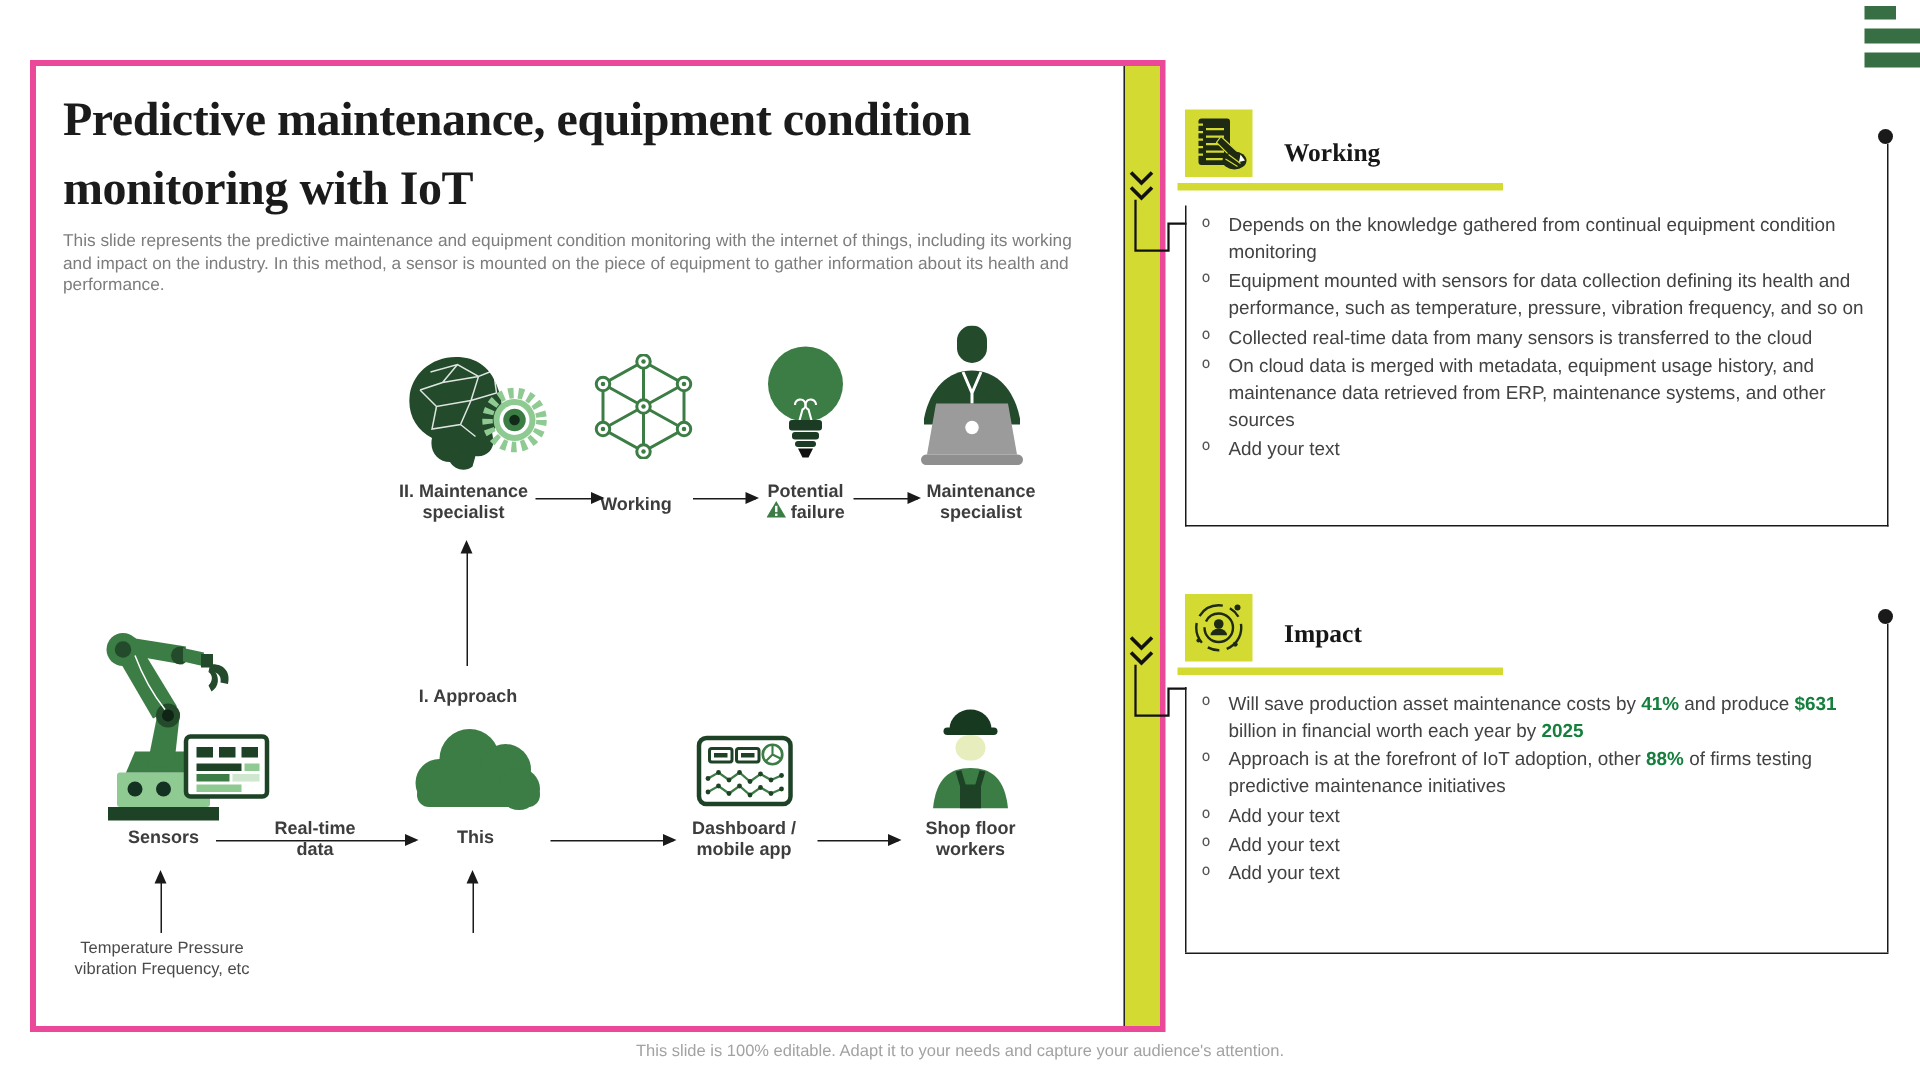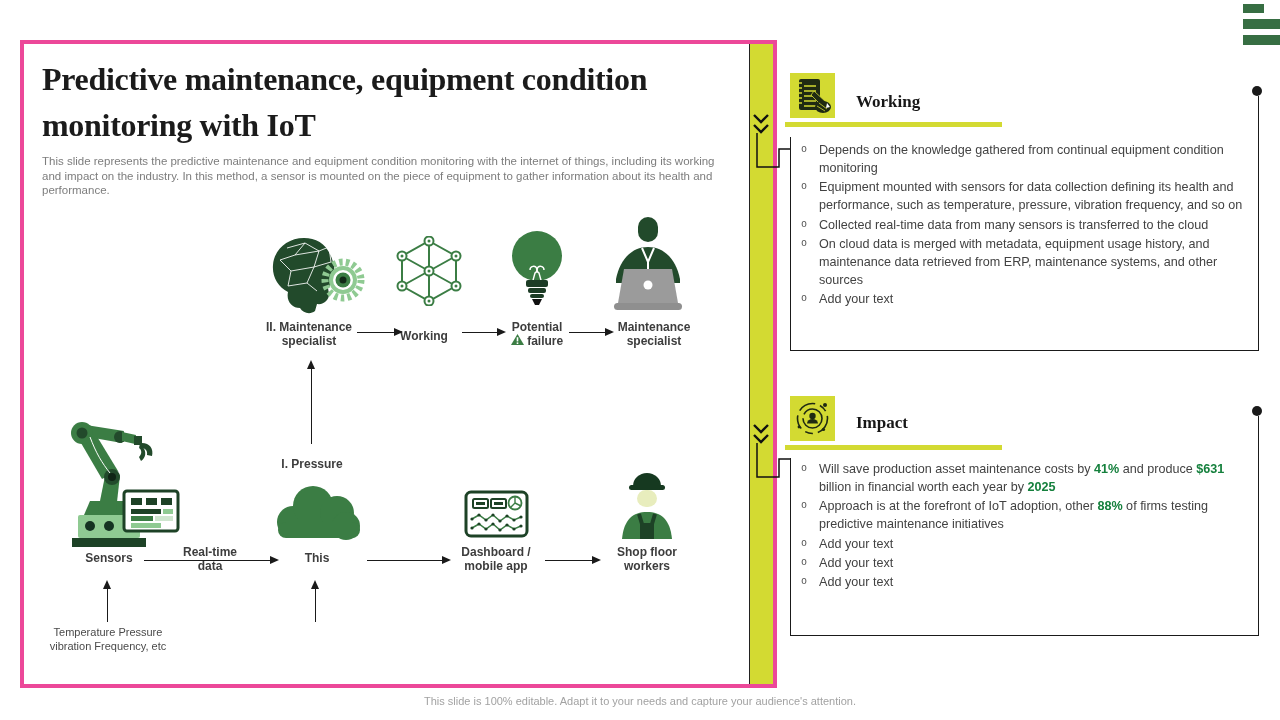--- a/index.html
+++ b/index.html
@@ -120,21 +120,21 @@
       <span>failure</span>
     </div>
   </div>
   <div class="abs node-label" style="left:575px;top:276px;width:110px;">Maintenance specialist</div>
 
   <div class="abs arrow-r" style="left:333px;top:288px;width:44px;"></div>
   <div class="abs arrow-r" style="left:438px;top:288px;width:42px;"></div>
   <div class="abs arrow-r" style="left:545px;top:288px;width:43px;"></div>
 
   <div class="abs arrow-up" style="left:287px;top:318px;height:82px;"></div>
-  <div class="abs node-label" style="left:228px;top:413px;width:120px;">I. Pressure</div>
+  <div class="abs node-label" style="left:228px;top:413px;width:120px;">I. Approach</div>
 
   <svg class="abs" style="left:32px;top:375px;" width="125" height="130" viewBox="0 0 125 130">
     <rect x="16" y="119" width="74" height="9" fill="#1d4226"></rect>
     <rect x="22" y="96" width="62" height="23" rx="2" fill="var(--green-light)"></rect>
     <circle cx="34" cy="107" r="5" fill="#143221"></circle>
       <circle cx="53" cy="107" r="5" fill="#143221"></circle>
       <circle cx="72" cy="107" r="5" fill="#143221"></circle>
     <polygon points="34,82 72,82 78,96 28,96" fill="var(--green-mid)"></polygon>
     <polygon points="42,92 60,92 64,56 50,52" fill="var(--green-mid)"></polygon>
     <polygon points="18,12 34,6 62,52 46,60" fill="var(--green-mid)"></polygon>

